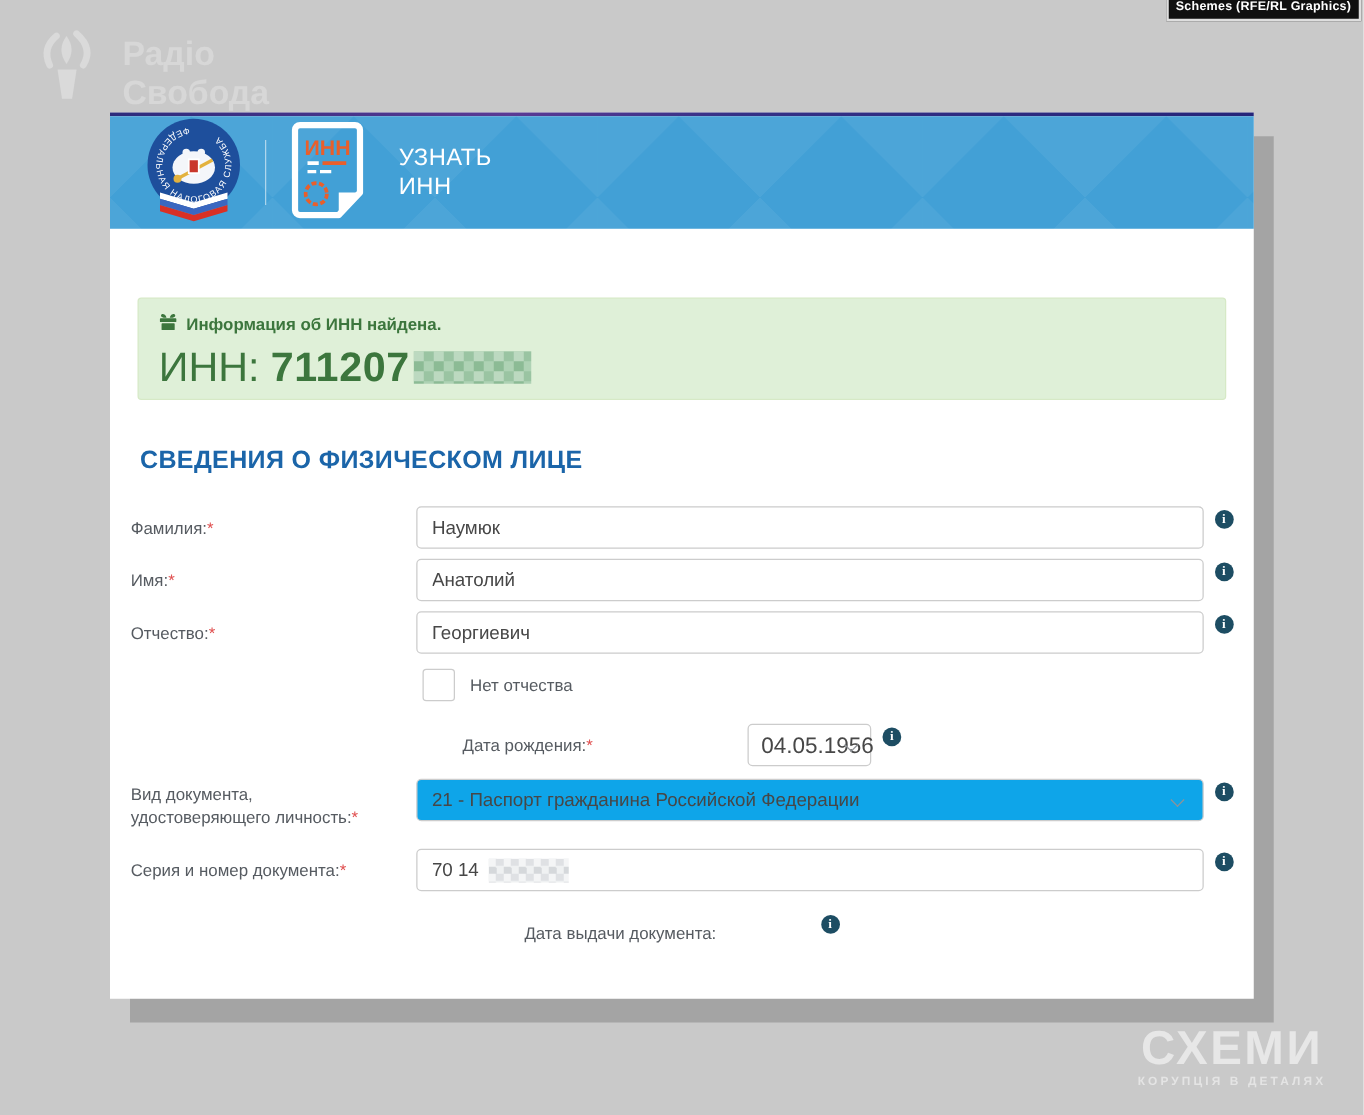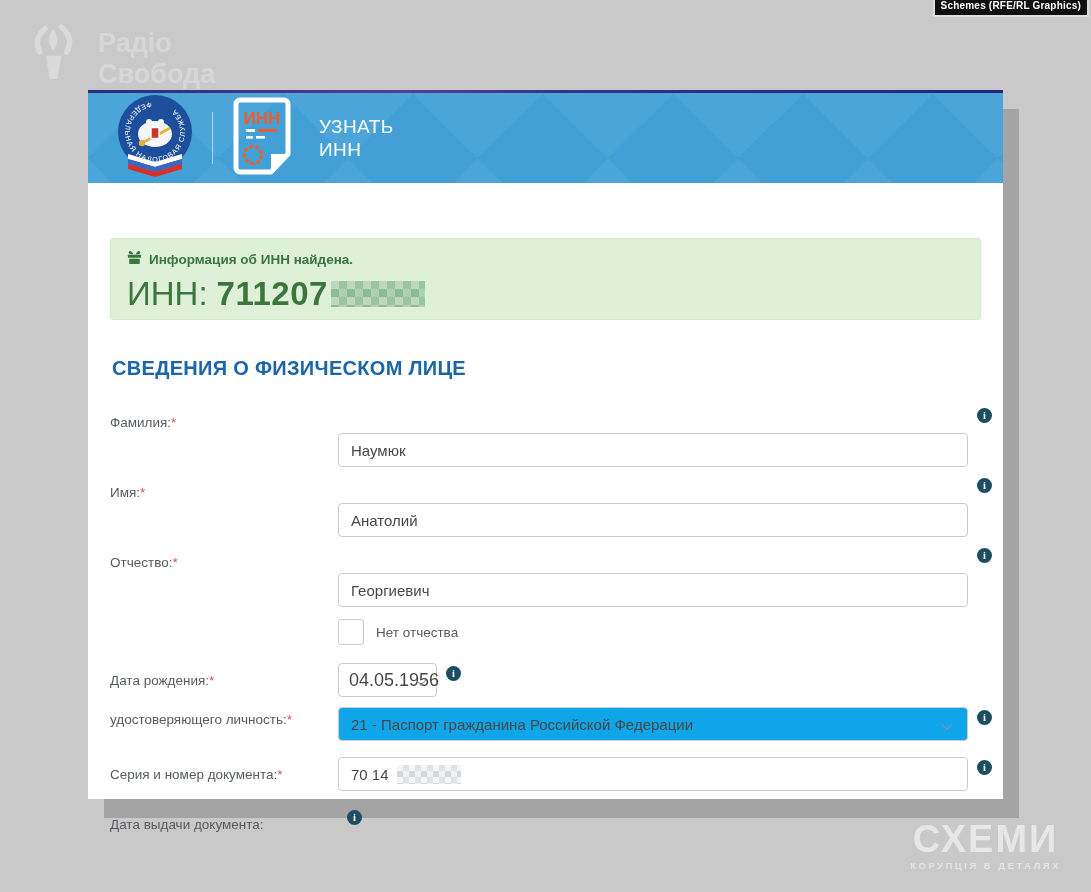--- a/index.html
+++ b/index.html
@@ -34,28 +34,28 @@
   .alert-head{color:#3c763d;font-weight:bold;font-size:13.5px;display:flex;align-items:center;gap:7px;}
   .alert-inn{color:#3c763d;font-size:33px;margin-top:7px;display:flex;align-items:center;}
   .alert-inn b{margin-left:9px;letter-spacing:.5px;}
   .blur-g{width:94px;height:26px;margin-left:3px;
           background:conic-gradient(from 0deg,#9ac4a2 90deg,#aed2b4 90deg 180deg,#8cbb95 180deg 270deg,#bcd9c0 270deg) 0 0/16px 16px;}
   .blur-gray{display:inline-block;width:64px;height:19px;vertical-align:middle;margin-left:8px;
           background:conic-gradient(from 0deg,#dfe1e4 90deg,#eff1f2 90deg 180deg,#d5d8db 180deg 270deg,#f4f5f6 270deg) 0 0/12px 12px;}
 
   .sec-title{color:#1b65a9;font-size:20px;font-weight:bold;margin:37px 0 25px 2px;letter-spacing:.3px;}
 
-  .frow{display:flex;margin-bottom:8px;}
+  .frow{display:flex;margin-bottom:8px;justify-content:center;}
   .lbl{width:228px;flex:none;font-size:13.5px;color:#565b61;padding-top:9px;line-height:18px;}
   .req{color:#e04f4f;}
   .ctl{position:relative;flex:none;display:flex;align-items:flex-start;}
   .tinput{width:630px;height:34px;box-sizing:border-box;border:1px solid #ccc;border-radius:4px;
           font-size:15px;color:#474747;padding:0 12px;font-family:inherit;background:#fff;outline:none;
           display:flex;align-items:center;}
-  input.tinput{display:block;line-height:32px;margin-top:28px;}
+  input.tinput{display:block;line-height:32px;}
   .info{width:15px;height:15px;border-radius:50%;background:#1d4d63;color:#fff;font-size:10.5px;
         font-weight:bold;display:flex;align-items:center;justify-content:center;margin:3px 0 0 9px;
         flex:none;font-family:"Liberation Serif",serif;cursor:pointer;}
   .chk-row{margin:12px 0 18px 228px;display:flex;align-items:flex-start;}
   .cb{width:24px;height:24px;border:1px solid #ccc;border-radius:3px;background:#fff;flex:none;cursor:pointer;}
   .cb-lbl{font-size:13.5px;color:#565b61;margin-left:12px;padding-top:6px;}
   .dsel{width:99px;height:34px;border:1px solid #ccc;border-radius:4px;display:flex;align-items:center;
         padding:0 24px 0 10px;font-size:18px;color:#474747;box-sizing:border-box;position:relative;
         background:#fff;cursor:pointer;}
   .wsel{width:630px;height:34px;border:1px solid #ccc;border-radius:4px;display:flex;align-items:center;
@@ -200,20 +200,21 @@
           <div class="dsel">
             <span>04.05.1956</span>
             <span class="chev"></span>
           </div>
           <span class="info">i</span>
         </div>
       </div>
 
       <div class="frow mb16">
         <div class="lbl" style="padding-top:4px;">
+          <div>Вид документа,</div>
           <div><span>удостоверяющего личность:</span><span class="req">*</span></div>
         </div>
         <div class="ctl">
           <div class="wsel">
             <span>21 - Паспорт гражданина Российской Федерации</span>
             <span class="chev"></span>
           </div>
           <span class="info">i</span>
         </div>
       </div>

